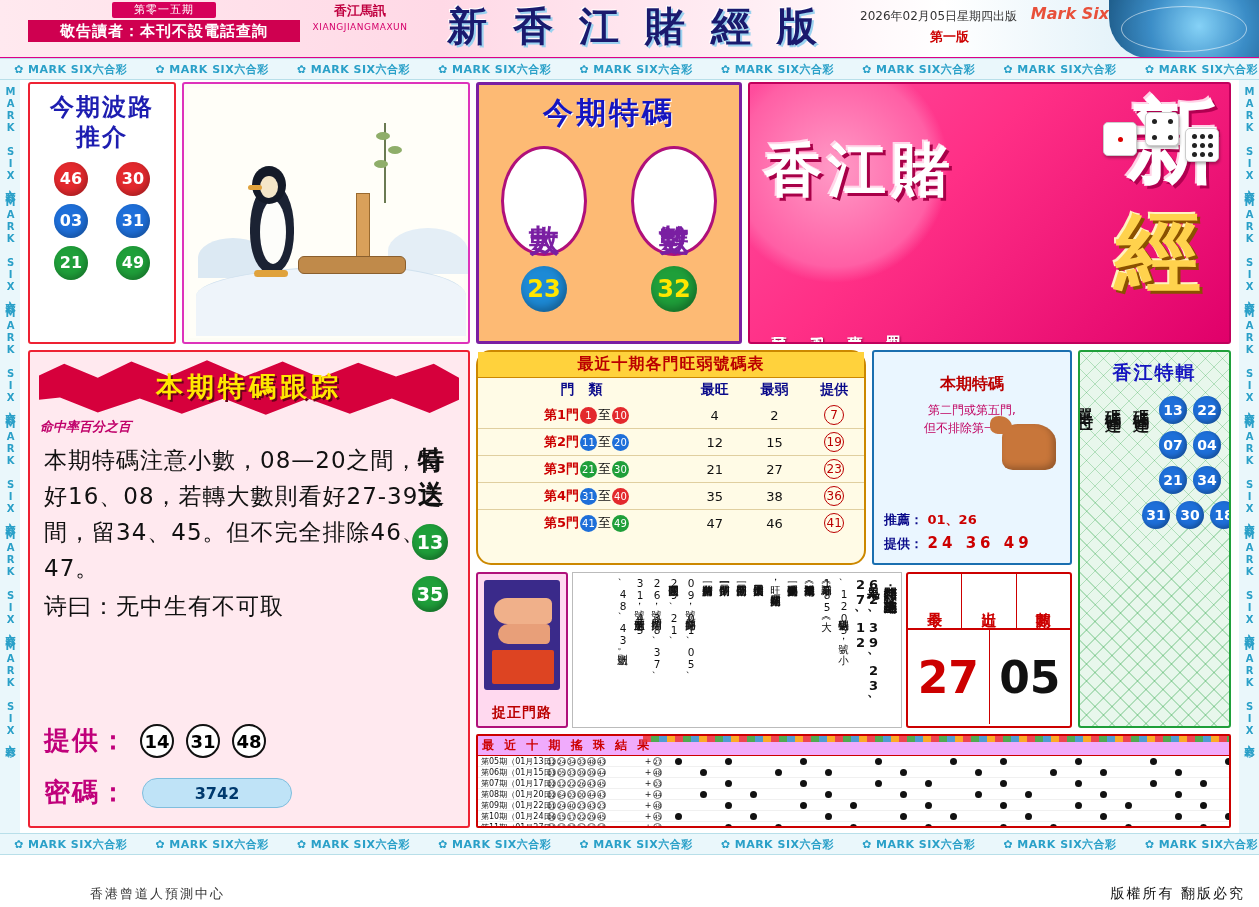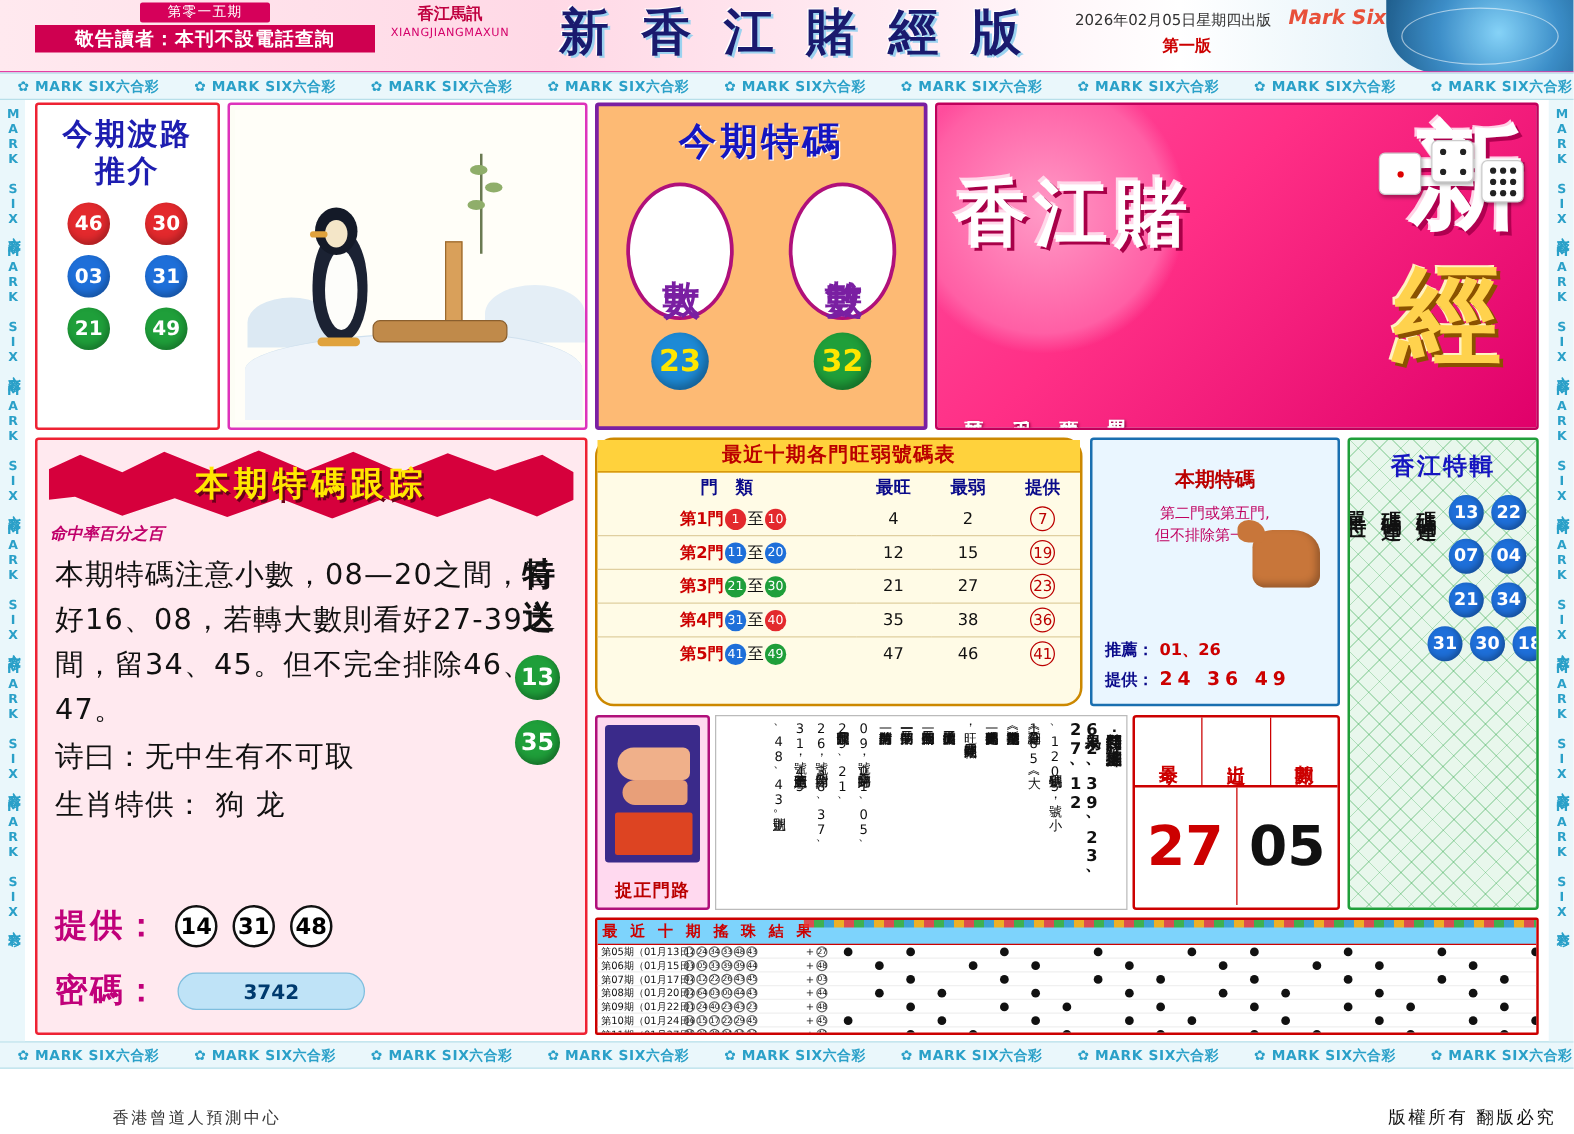--- a/index.html
+++ b/index.html
@@ -425,21 +425,21 @@
     font-size:44px; font-weight:bold; color:#c00; border-right:1px solid #c00;
   }
   .hot-v:last-child{ border-right:none; color:#111; }
 
   
   .box-results{
     position:absolute; left:456px; top:654px; width:755px; height:94px;
     background:#fff; border:2px solid #c00; border-radius:2px; overflow:hidden;
   }
   .res-title{
-    background:#7dd3fc; color:#c00; font-size:12px; font-weight:bold;
+    background:#f0abfc; color:#c00; font-size:12px; font-weight:bold;
     padding:1px 4px; letter-spacing:3px; border-bottom:1px solid #c00;
   }
   .dotbar{
     position:absolute; left:165px; top:0; right:0; height:6px;
     background: repeating-linear-gradient(to right,
       #e33 0 8px, #3a3 8px 16px, #39c 16px 24px, #fa0 24px 32px);
     opacity:.85;
   }
   .res-row{
     display:flex; align-items:center; height:11px; font-size:8px; color:#111;
@@ -586,21 +586,20 @@
         <div class="star-shape"></div>
         <div class="star-text">本期特碼跟踪</div>
       </div>
       <div class="track-sub">命中率百分之百</div>
       <div class="track-body">本期特碼注意小數，08—20之間，看好16、08，若轉大數則看好27-39之間，留34、45。但不完全排除46、47。</div>
       <div class="ts-label">特</div>
       <div class="ts-label" style="top:126px">送</div>
       <div class="ts-ball" style="top:172px;background:#1f9f3a">13</div>
       <div class="ts-ball" style="top:224px;background:#1f9f3a">35</div>
       <div class="track-body" style="margin-top:2px">诗曰：无中生有不可取</div>
-      <div class="track-body" style="margin-top:2px">生肖特供：   狗   龙</div>
       <div class="provide-row">
         <div class="provide-lbl">提供：</div>
         <div class="circ-num">14</div>
         <div class="circ-num">31</div>
         <div class="circ-num">48</div>
       </div>
       <div class="mima-row">
         <div class="mima-lbl">密碼：</div>
         <div class="mima-pill">3742</div>
       </div>

